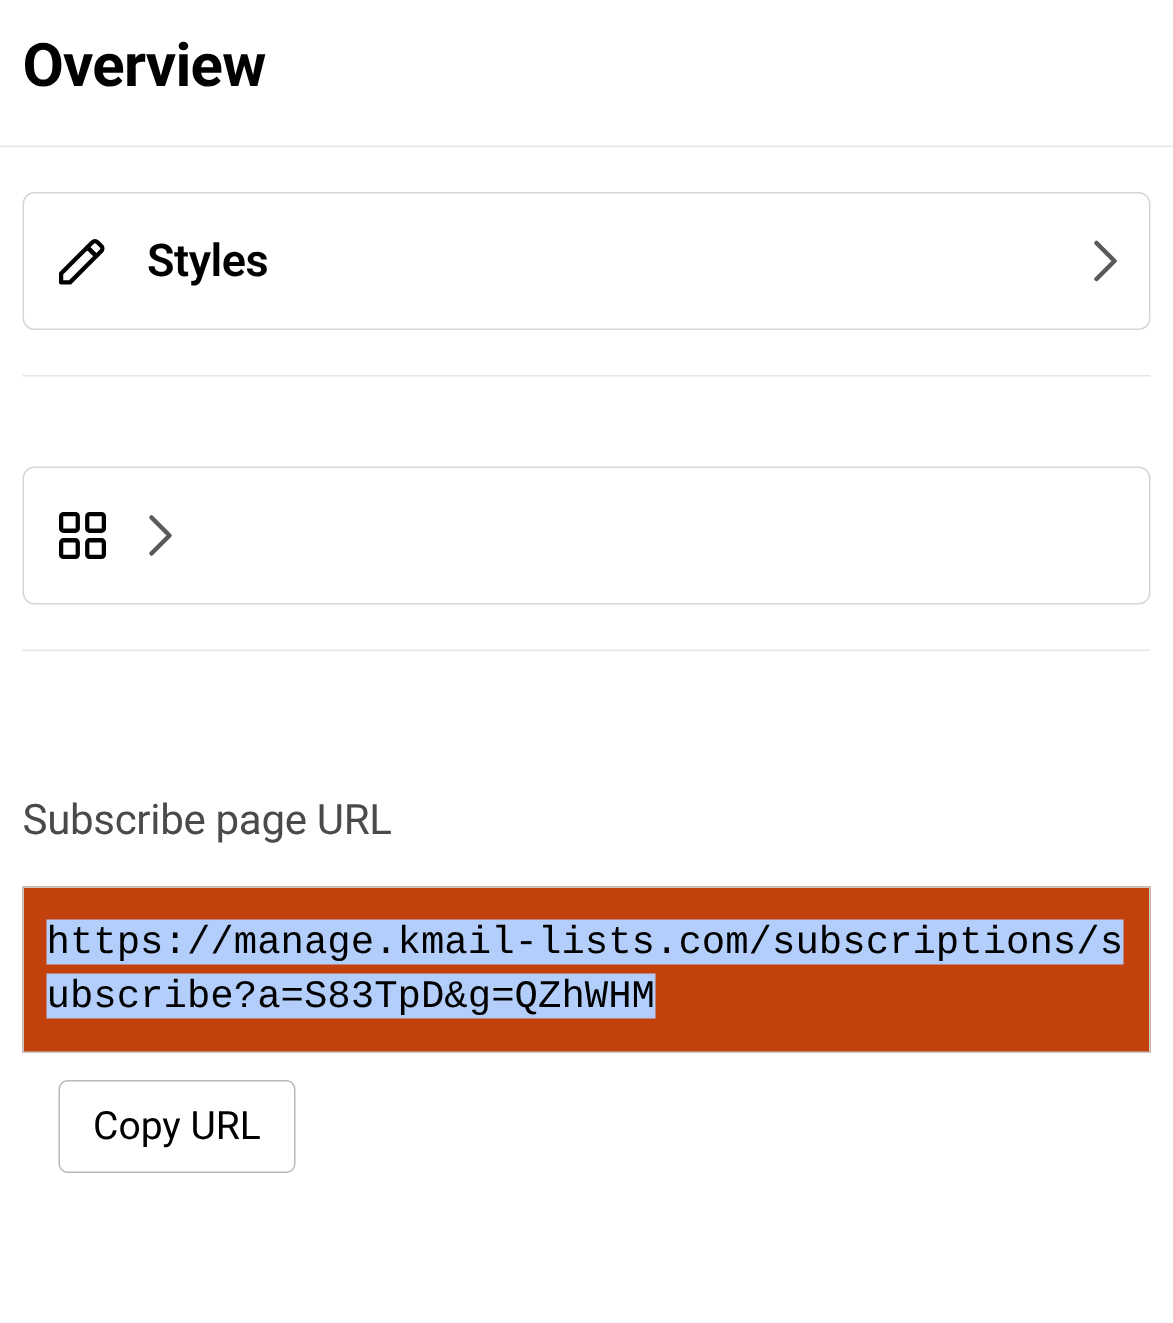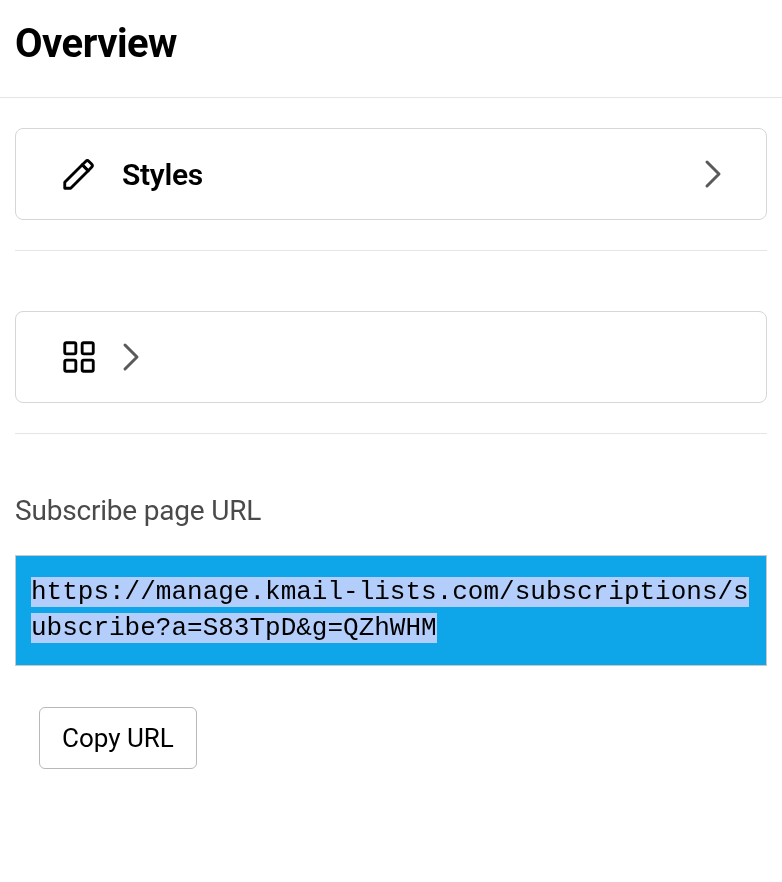--- a/index.html
+++ b/index.html
@@ -38,21 +38,21 @@
       display: block;
       height: 1px;
       background: #e5e5e5;
       margin-top: 30px;
     }
     .nav-card {
       display: flex;
       align-items: center;
       border: 1px solid #d6d6d6;
       border-radius: 8px;
-      padding: 26px 44px;
+      padding: 26px 20px;
       cursor: pointer;
       background: #fff;
     }
     .nav-card .icon-slot {
       width: 40px;
       margin-right: 22px;
       display: flex;
       align-items: center;
       justify-content: flex-start;
     }
@@ -65,26 +65,27 @@
     }
     .nav-card .chevron {
       color: #5a5a5a;
     }
     .url-label {
       font-size: 28px;
       font-weight: 400;
       color: #4a4a4a;
       margin-bottom: 28px;
       letter-spacing: -0.2px;
+      margin-top: 36px;
     }
     .url-box {
-      background: #0ea5e9;
+      background: #c2410c;
       border: 1px solid #c8c8c8;
       padding: 18px 15px;
-      margin-bottom: 41px;
+      margin-bottom: 18px;
     }
     .url-text {
       font-family: "SFMono-Regular", Consolas, "Liberation Mono", Menlo, monospace;
       font-size: 26px;
       line-height: 1.4;
       color: #000;
       word-break: break-all;
       background: #b4cefb;
       display: inline;
     }

